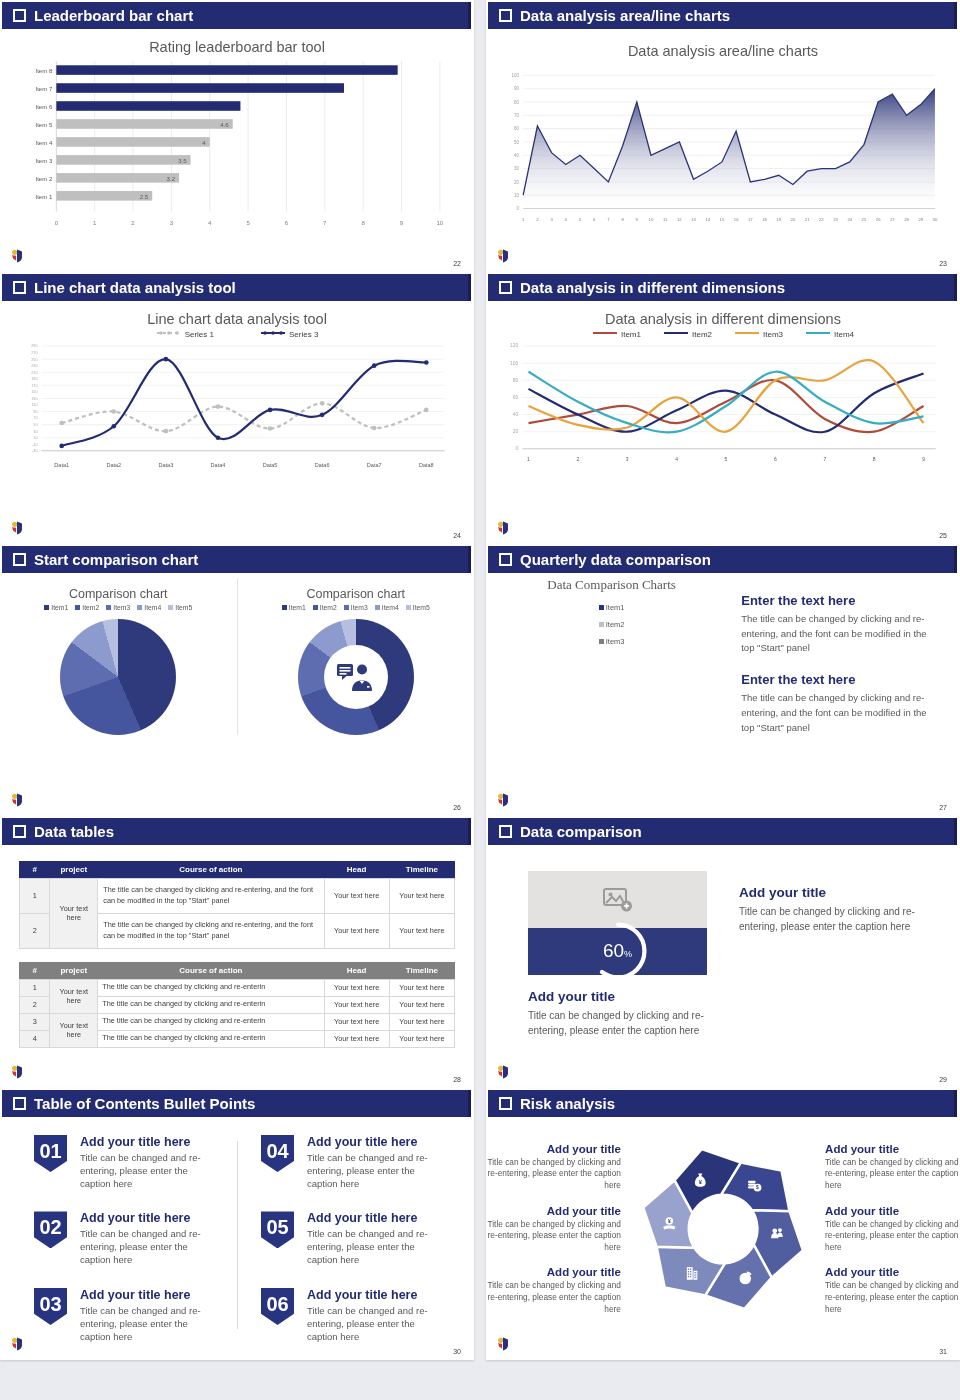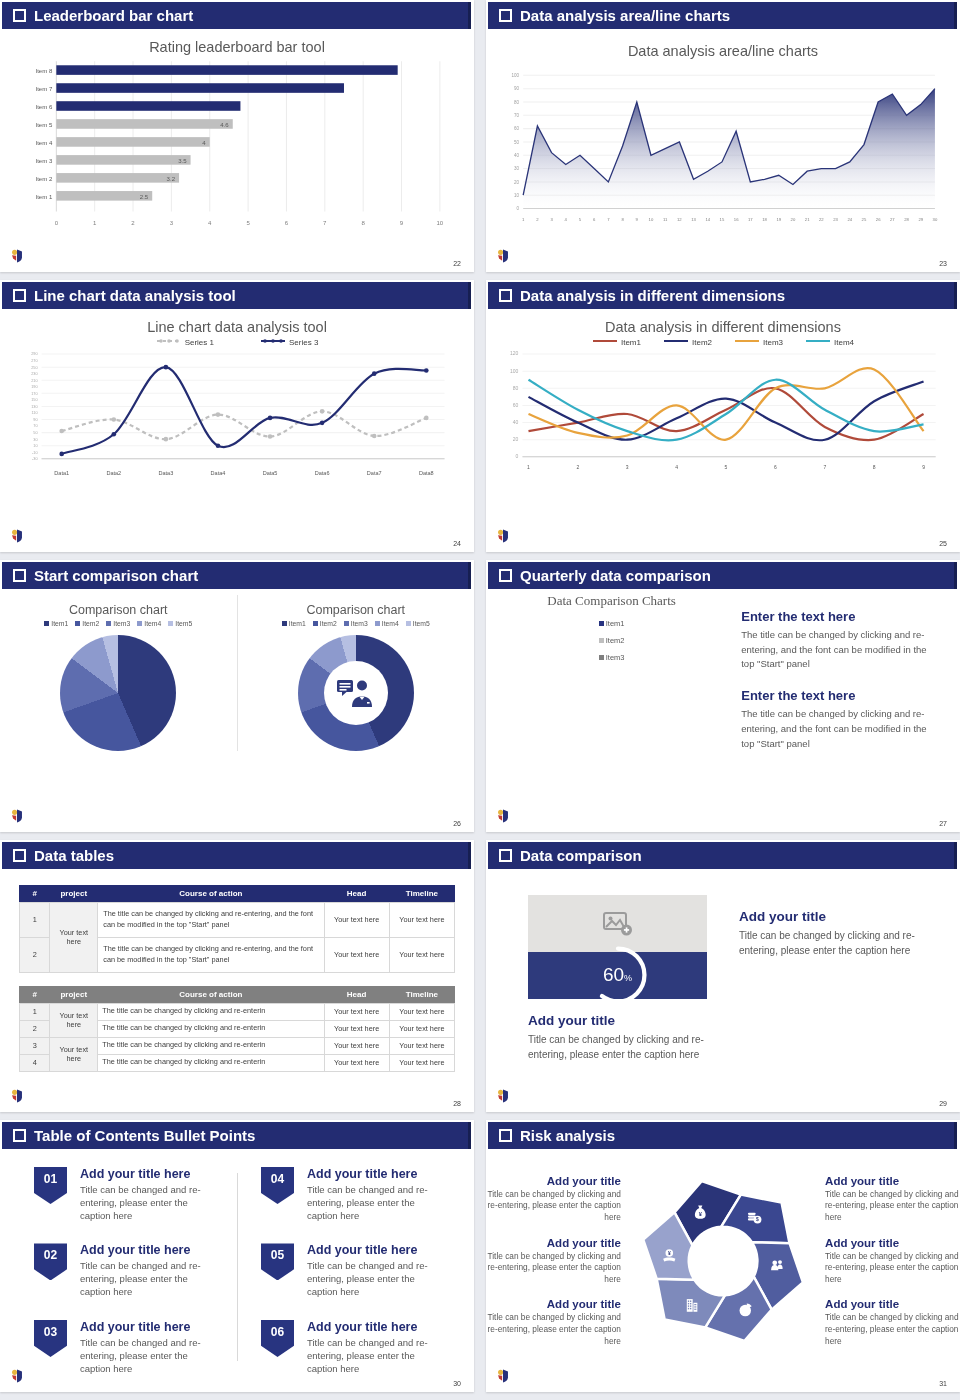--- a/index.html
+++ b/index.html
@@ -1,17 +1,17 @@
 <!DOCTYPE html>
 <html><head>
 <meta charset="utf-8">
 <style>
   html,body{margin:0;padding:0;}
   body{width:960px;height:1400px;background:#e9ebf0;font-family:"Liberation Sans",sans-serif;overflow:hidden;}
-  .grid{display:grid;grid-template-columns:474px 474px;grid-auto-rows:272px;gap:8px 12px;padding-bottom:0;}
+  .grid{display:grid;grid-template-columns:474px 474px;grid-auto-rows:272px;gap:0 12px;padding-bottom:0;}
   .slide{background:#fff;position:relative;overflow:hidden;box-shadow:0 1px 2px rgba(0,0,0,.15);}
   .shdr{background:#232C72;color:#fff;height:27px;display:flex;align-items:center;margin:2px 3px 0 2px;padding-left:11px;font-weight:bold;font-size:15px;border-right:3px solid #171f52;}
   .hbox{width:9px;height:9px;border:2px solid #fff;margin-right:8px;flex:none;}
   .pageno{position:absolute;right:13px;bottom:5px;font-size:7px;color:#404040;}
   .logo{position:absolute;left:11px;bottom:5px;}
   .ctitle{margin:10px 0 2px;text-align:center;font-size:14.5px;font-weight:normal;color:#595959;}
   .chart{display:block;margin:0 auto;}
   .legrow{display:flex;justify-content:center;align-items:center;gap:46px;font-size:8px;color:#404040;margin:2px 0 1px;}
   .legrow.tight{gap:22px;}
   .leg{display:flex;align-items:center;gap:3px;}
@@ -57,21 +57,21 @@
   .ring{position:absolute;inset:0;display:flex;align-items:center;justify-content:center;}
   .pct{position:relative;color:#fff;}
   .pnum{font-size:19px;}
   .punit{font-size:9px;}
   .card h5{margin:14px 0 4px;font-size:13.5px;color:#232C72;}
   .card p{margin:0;font-size:10px;color:#595959;line-height:1.5;}
   
   .s9grid{position:relative;display:grid;grid-template-columns:1fr 1fr;column-gap:44px;row-gap:21px;padding:18px 30px 0 34px;}
   .s9div{position:absolute;left:50%;top:24px;bottom:14px;width:1px;background:#d9d9d9;}
   .titem{display:flex;gap:13px;}
-  .badge{flex:none;width:33px;height:37px;background:#283480;color:#fff;font-weight:bold;font-size:12px;text-align:center;padding-top:5px;box-sizing:border-box;clip-path:polygon(0 0,100% 0,100% 70%,50% 100%,0 70%);}
+  .badge{flex:none;width:33px;height:37px;background:#283480;color:#fff;font-weight:bold;font-size:20px;text-align:center;padding-top:5px;box-sizing:border-box;clip-path:polygon(0 0,100% 0,100% 70%,50% 100%,0 70%);}
   .titem h5{margin:0 0 3px;font-size:12.5px;color:#232C72;}
   .titem p{margin:0;font-size:9.5px;color:#595959;line-height:1.35;}
   
   .s10wrap{display:flex;align-items:center;justify-content:center;gap:8px;padding-top:6px;}
   .s10col{width:152px;display:flex;flex-direction:column;gap:13px;}
   .s10col.left{text-align:right;}
   .rblk h5{margin:0 0 2px;font-size:11.5px;color:#232C72;}
   .rblk p{margin:0;font-size:8.3px;color:#595959;line-height:1.4;}
 </style>
 </head>

